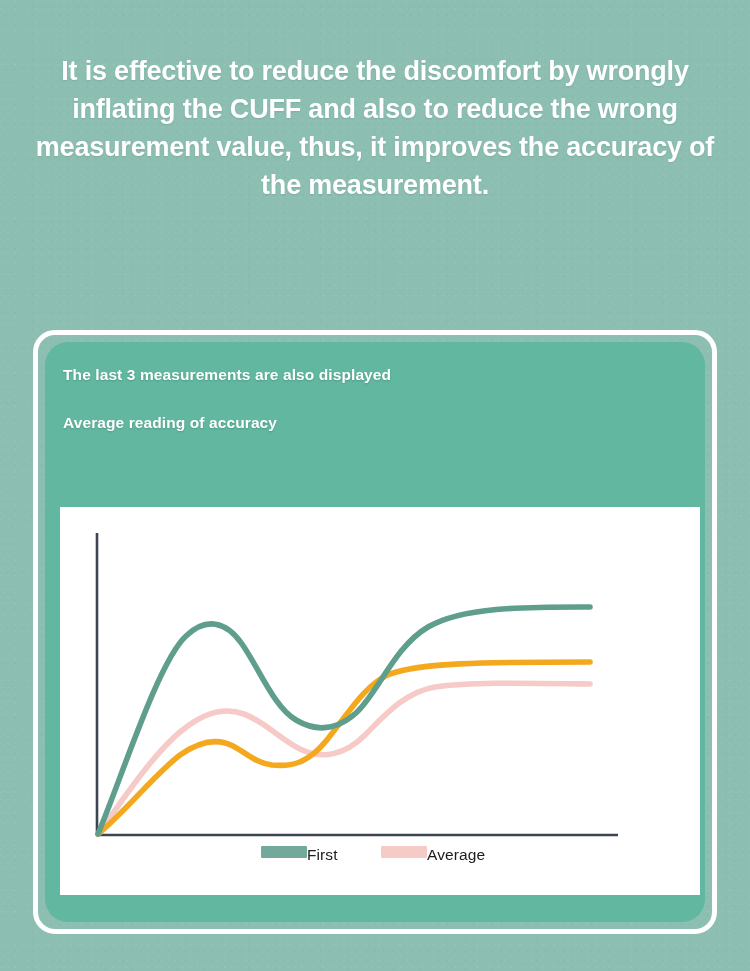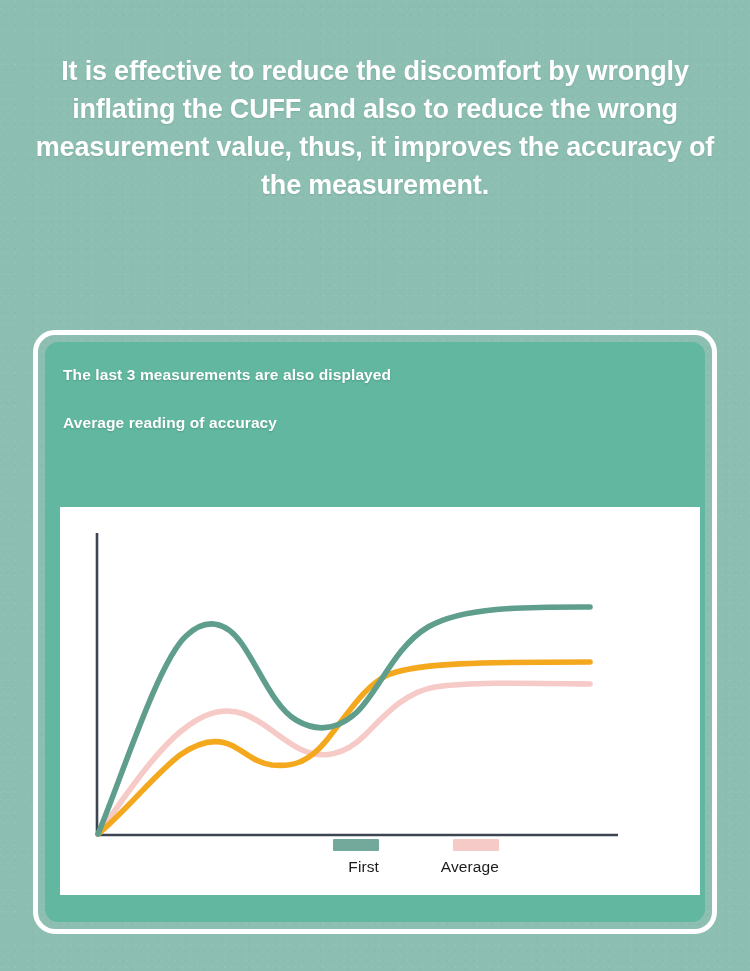--- a/index.html
+++ b/index.html
@@ -54,21 +54,21 @@
     box-sizing: border-box;
   }
   
   .card {
     position: absolute;
     left: 45px;
     top: 342px;
     width: 660px;
     height: 580px;
     background: #61b79f;
-    border-radius: 13px;
+    border-radius: 23px;
     box-sizing: border-box;
     overflow: hidden;
   }
 
   .card-line {
     position: absolute;
     left: 18px;
     color: #ffffff;
     font-size: 15.5px;
     font-weight: 600;
@@ -103,22 +103,22 @@
     top: 332px;
     width: 640px;
     height: 56px;
     display: flex;
     justify-content: center;
     align-items: flex-start;
   }
   .legend-item {
     width: 118px;
     display: flex;
-    flex-direction: column;
-    align-items: flex-end;
+    flex-direction: row;
+    align-items: center;
   }
   .legend-item + .legend-item { margin-left: 2px; }
   .legend-swatch {
     width: 46px;
     height: 12px;
     border-radius: 1px;
   }
   .legend-label {
     margin-top: 7px;
     font-size: 15.5px;

